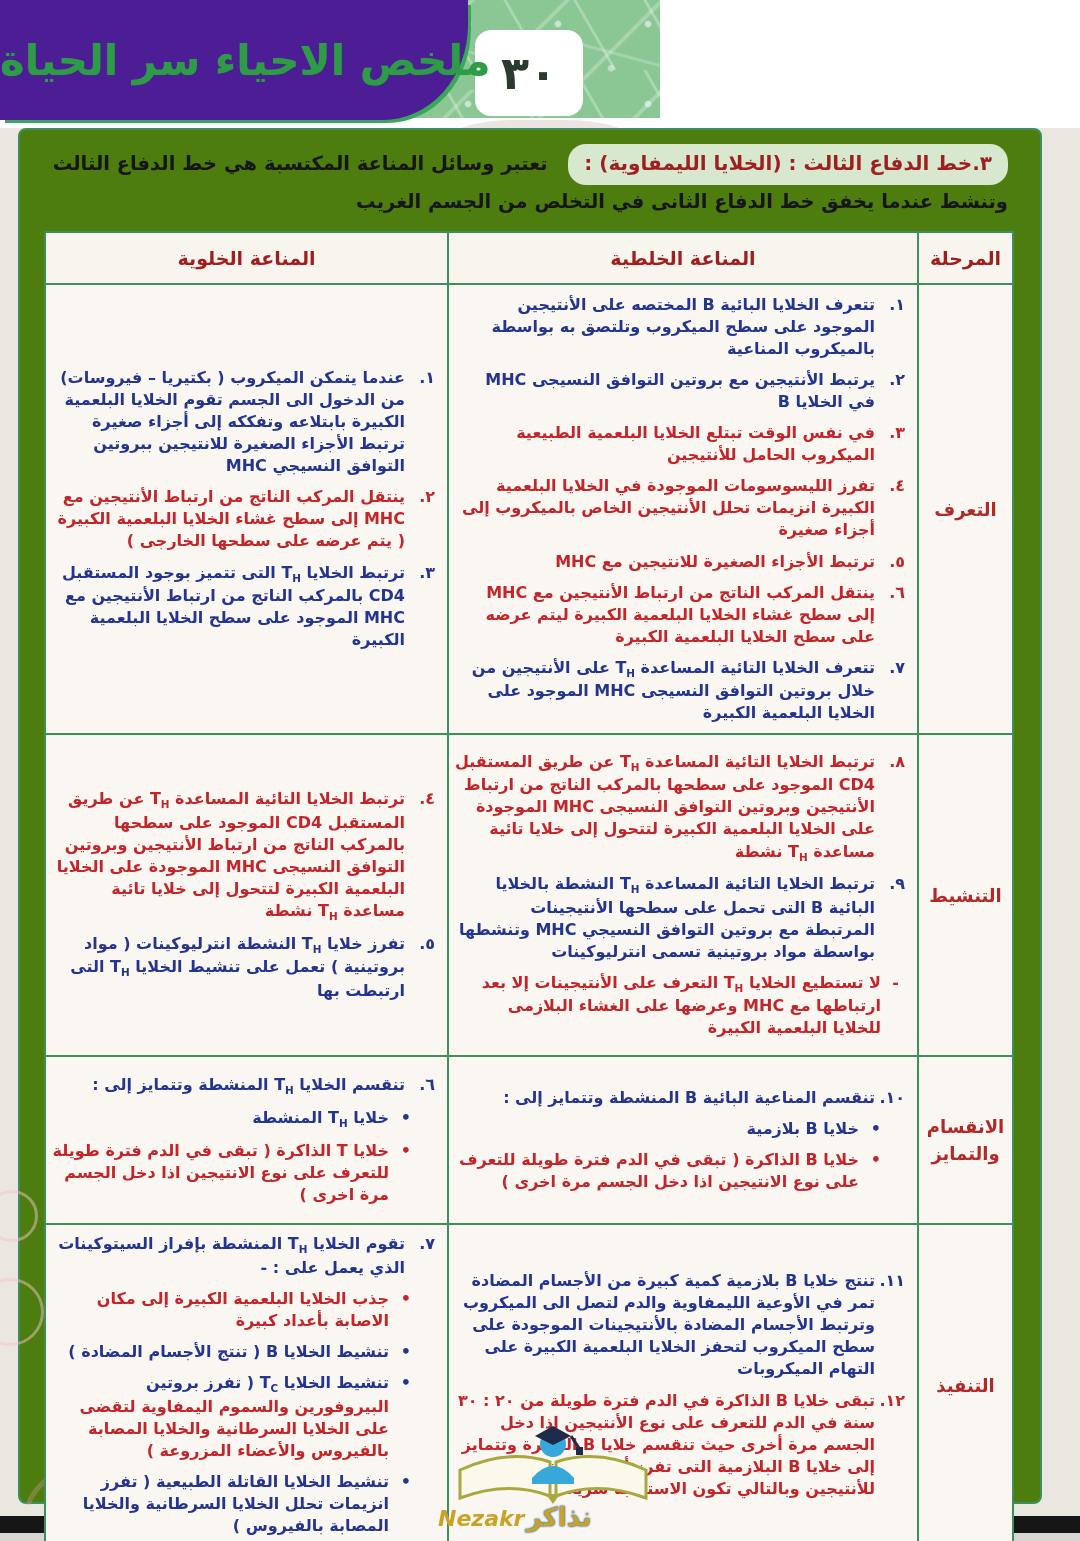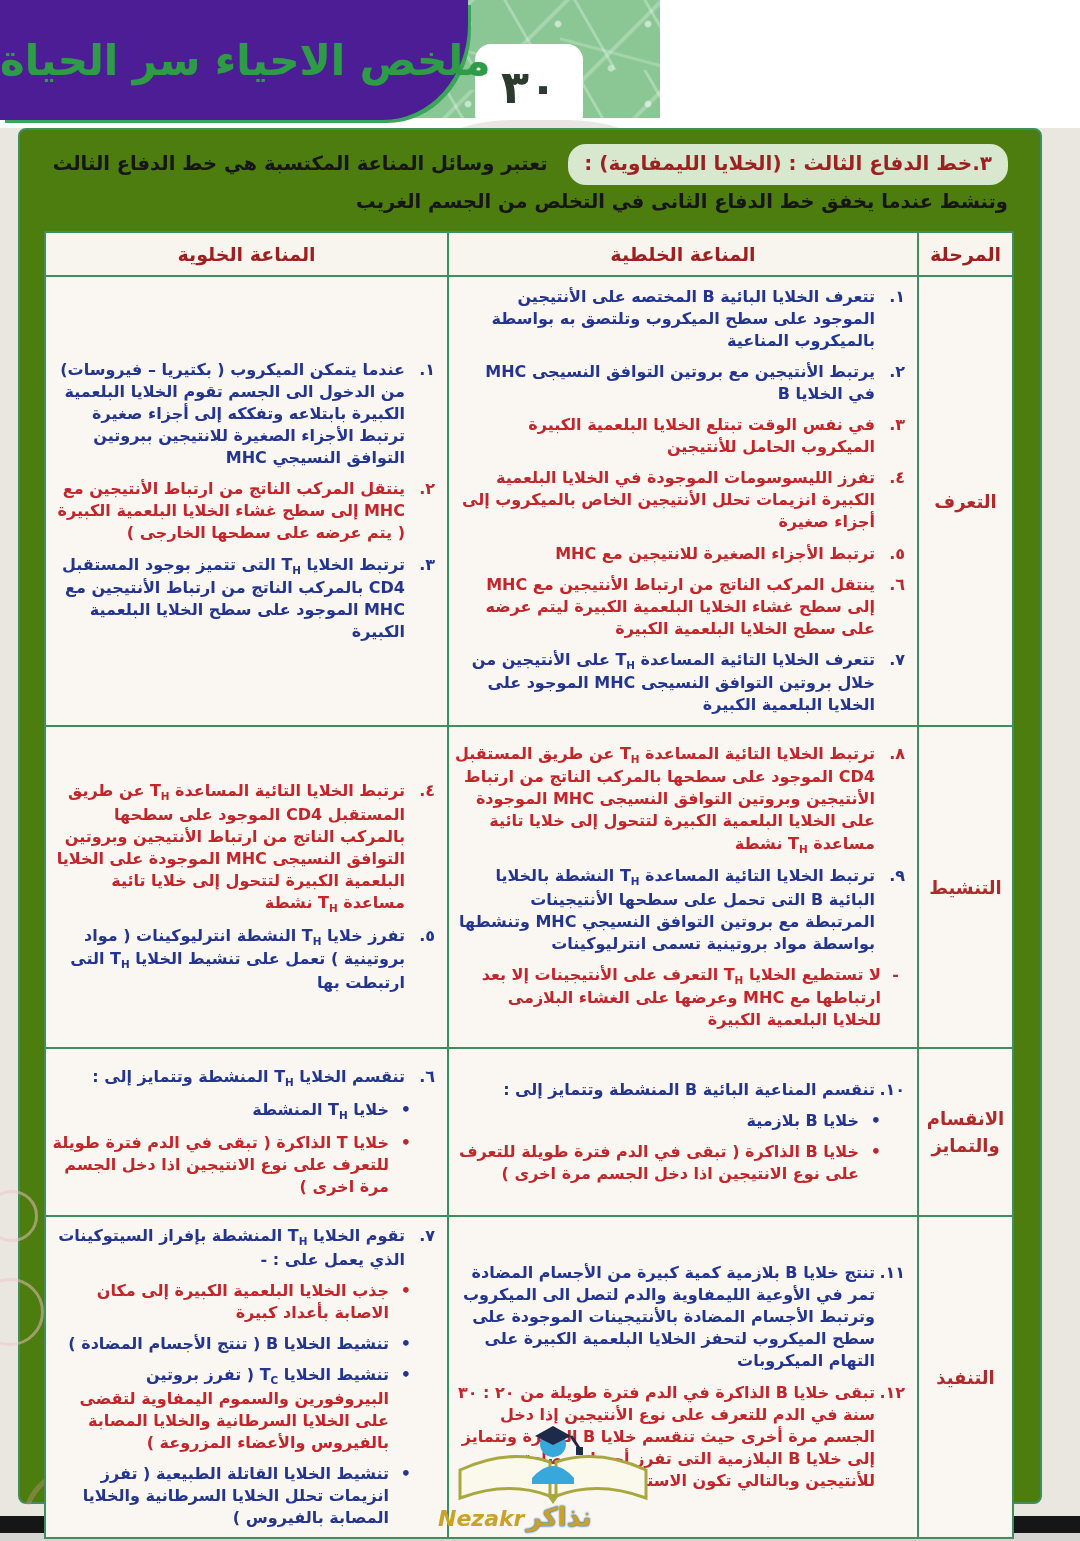--- a/index.html
+++ b/index.html
@@ -40,21 +40,21 @@
     border-bottom-right-radius:85px 95px;
     box-shadow:4px 4px 0 -1px #3aa65a;
     display:flex;align-items:center;justify-content:flex-end;
   }
   .page-title{
     color:var(--green-title);font-size:42px;font-weight:bold;letter-spacing:0px;
     text-shadow:0 0 1px rgba(46,156,71,.6);
     white-space:nowrap;
   }
   .pagenum-box{
-    position:absolute;top:44px;left:475px;width:108px;height:86px;background:#fff;
+    position:absolute;top:30px;left:475px;width:108px;height:86px;background:#fff;
     border-radius:16px;display:flex;align-items:center;justify-content:center;
   }
   .pagenum{font-size:46px;font-weight:bold;color:#2b3b2e;}
   
   .frame{
     position:absolute;top:128px;right:38px;width:1024px;height:1376px;
     background:#4d7c0f;
     border:2px solid var(--green-border);
     border-radius:8px;
     padding:12px 26px 0 26px;
@@ -73,21 +73,21 @@
     display:inline-block;background:var(--badge-bg);color:var(--maroon);
     border-radius:18px;padding:2px 16px 4px 16px;margin-left:14px;font-size:20px;
   }
   
   table.defense{
     width:968px;margin:4px auto 0 auto;border-collapse:collapse;table-layout:fixed;
     direction:rtl;background:#faf6f2;position:relative;z-index:2;
   }
   table.defense th, table.defense td{border:2px solid var(--green-border);vertical-align:middle;}
   table.defense th{
-    height:44px;color:var(--maroon);font-size:19px;font-weight:bold;text-align:center;
+    height:52px;color:var(--maroon);font-size:19px;font-weight:bold;text-align:center;
     background:#f8f4ee;
   }
   col.c-stage{width:95px;}
   col.c-humoral{width:470px;}
   col.c-cellular{width:403px;}
   tbody tr:nth-child(1) td{height:450px;}
   tbody tr:nth-child(2) td{height:322px;}
   tbody tr:nth-child(3) td{height:168px;}
   tbody tr:nth-child(4) td{height:298px;}
   td.stage-cell{color:#b02a2a;font-size:18px;font-weight:bold;text-align:center;line-height:1.5;padding:4px 4px;}
@@ -149,21 +149,21 @@
         <th>المناعة الخلوية</th>
       </tr>
     </thead>
     <tbody>
         <tr>
           <td class="stage-cell">التعرف</td>
           <td>
             <div class="items">
               <div class="item"><span class="m c-blue">١.</span><span class="c-blue">تتعرف الخلايا البائية B المختصه على الأنتيجين الموجود على سطح الميكروب وتلتصق به بواسطة بالميكروب المناعية</span> </div>
               <div class="item"><span class="m c-blue">٢.</span><span class="c-blue">يرتبط الأنتيجين مع بروتين التوافق النسيجى MHC في الخلايا B</span> </div>
-              <div class="item"><span class="m c-red">٣.</span><span class="c-red">في نفس الوقت تبتلع الخلايا البلعمية الكبيرة الميكروب الحامل للأنتيجين</span> </div>
+              <div class="item"><span class="m c-red">٣.</span><span class="c-red">في نفس الوقت تبتلع الخلايا البلعمية الطبيعية الميكروب الحامل للأنتيجين</span> </div>
               <div class="item"><span class="m c-red">٤.</span><span class="c-red">تفرز الليسوسومات الموجودة في الخلايا البلعمية الكبيرة انزيمات تحلل الأنتيجين الخاص بالميكروب إلى أجزاء صغيرة</span> </div>
               <div class="item"><span class="m c-red">٥.</span><span class="c-red">ترتبط الأجزاء الصغيرة للانتيجين مع MHC</span> </div>
               <div class="item"><span class="m c-red">٦.</span><span class="c-red">ينتقل المركب الناتج من ارتباط الأنتيجين مع MHC إلى سطح غشاء الخلايا البلعمية الكبيرة ليتم عرضه على سطح الخلايا البلعمية الكبيرة</span> </div>
               <div class="item"><span class="m c-blue">٧.</span><span class="c-blue">تتعرف الخلايا التائية المساعدة <span class="lat">T<sub>H</sub></span> على الأنتيجين من خلال بروتين التوافق النسيجى MHC الموجود على الخلايا البلعمية الكبيرة</span> </div>
             </div>
           </td>
           <td>
             <div class="items">
               <div class="item"><span class="m c-blue">١.</span><span class="c-blue">عندما يتمكن الميكروب ( بكتيريا – فيروسات) من الدخول الى الجسم تقوم الخلايا البلعمية الكبيرة بابتلاعه وتفككه إلى أجزاء صغيرة ترتبط الأجزاء الصغيرة للانتيجين ببروتين التوافق النسيجي MHC</span> </div>
               <div class="item"><span class="m c-red">٢.</span><span class="c-red">ينتقل المركب الناتج من ارتباط الأنتيجين مع MHC إلى سطح غشاء الخلايا البلعمية الكبيرة ( يتم عرضه على سطحها الخارجى )</span> </div>

